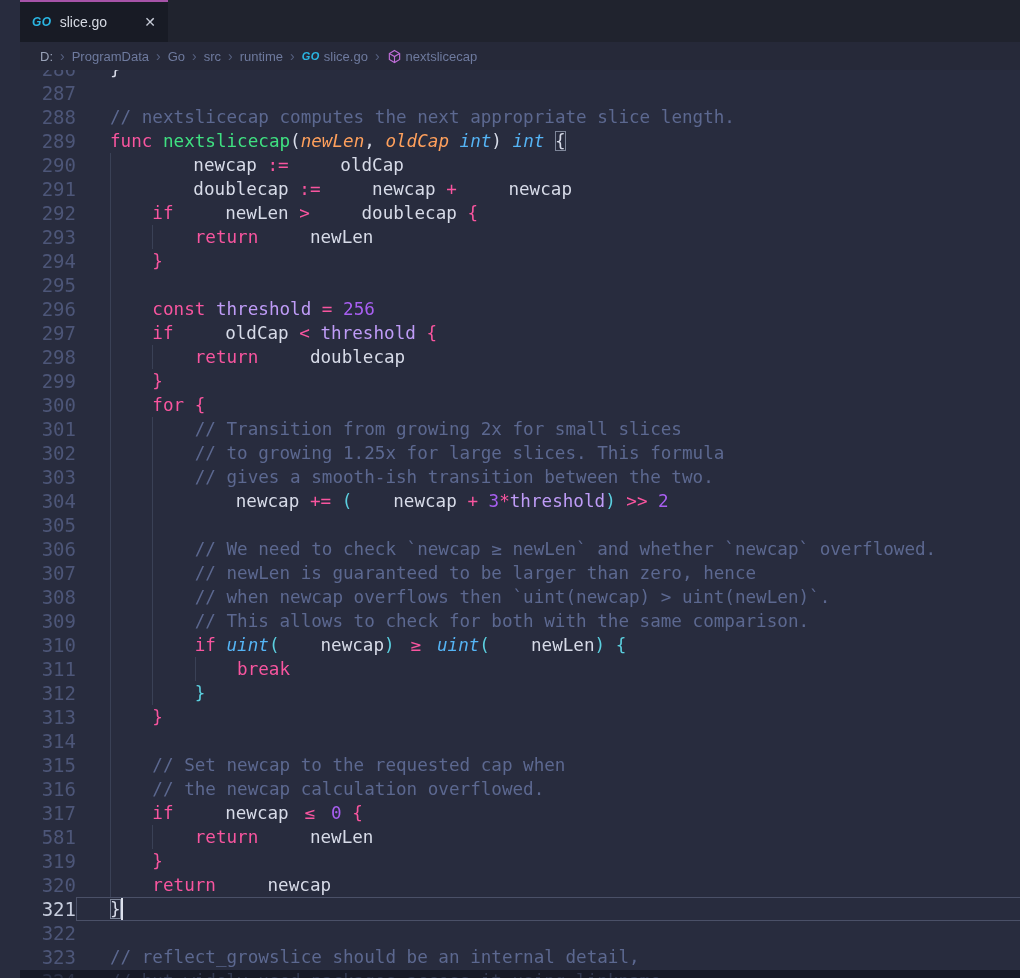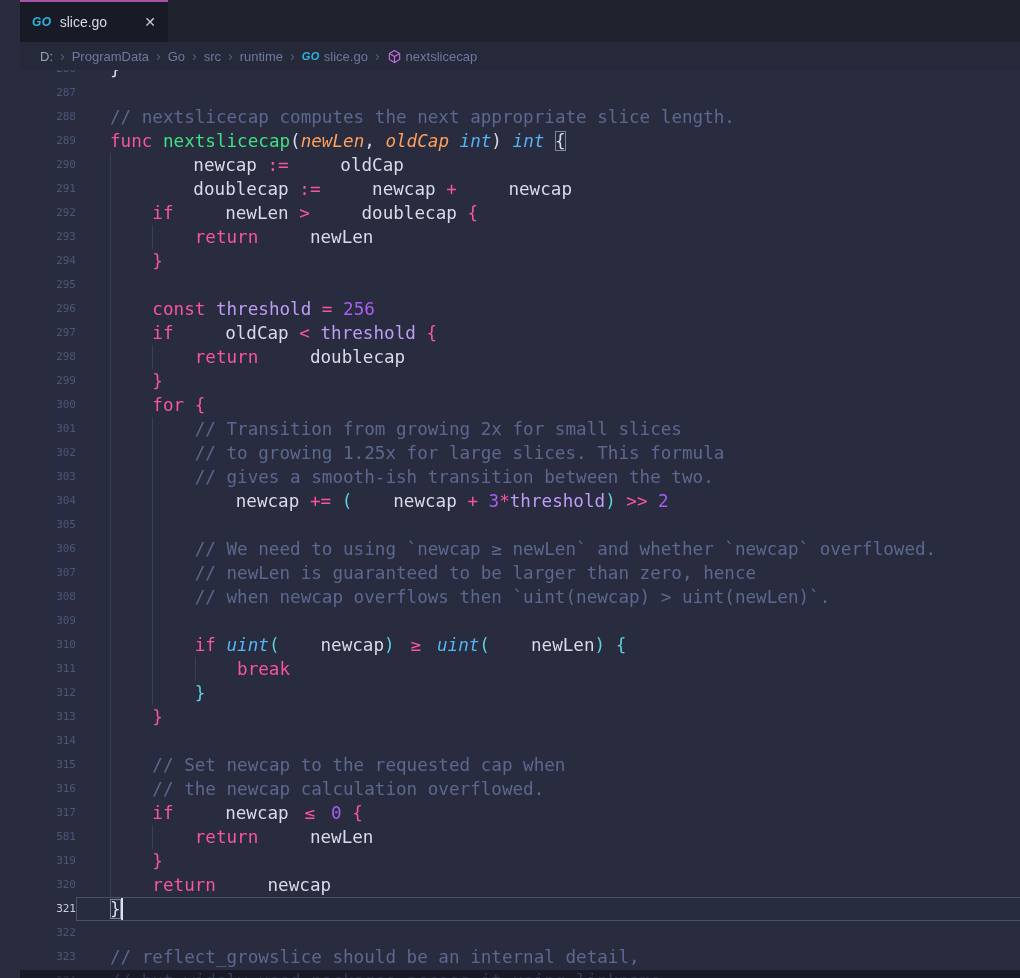--- a/index.html
+++ b/index.html
@@ -22,21 +22,21 @@
   .bc-item:first-child{color:#99a2b8;}
   .bc-sep{color:#566080;font-size:14px;line-height:1;}
   .bc-go{font-size:11px;}
   .bc-method svg{display:block;}
 
   
   .editor{position:relative;height:908px;background:#282c3e;overflow:hidden;}
   .lines{position:absolute;top:-13px;left:0;right:0;}
   .line{display:flex;height:24px;line-height:24px;white-space:pre;
         font-family:"DejaVu Sans Mono",monospace;font-size:17.6px;}
-  .ln{flex:none;width:56px;text-align:right;color:#4d5678;font-size:11px;cursor:pointer;}
+  .ln{flex:none;width:56px;text-align:right;color:#4d5678;font-size:19px;cursor:pointer;}
   .code{flex:1;padding-left:34px;position:relative;cursor:text;}
   .cur-line .ln{color:#c8cede;}
   .cur-line .code{box-shadow:inset 1px 0 0 #4a5067,inset 0 1px 0 #4a5067,inset 0 -1px 0 #4a5067;}
 
   .ind{display:inline-block;width:4ch;height:24px;vertical-align:top;
        box-shadow:inset 1px 0 0 #3a4156;}
   .cursor{display:inline-block;width:2px;height:22px;margin-top:1px;vertical-align:top;
           background:#dde1ec;}
   .lg{display:inline-block;width:2ch;text-align:center;}
 
@@ -123,24 +123,24 @@
         <div class="line"><span class="ln">296</span><span class="code"><span class="ind"></span><span class="kw">const</span><span class="txt"> </span><span class="cst">threshold</span><span class="txt"> </span><span class="kw">=</span><span class="txt"> </span><span class="num">256</span></span></div>
         <div class="line"><span class="ln">297</span><span class="code"><span class="ind"></span><span class="kw">if</span><span class="txt"> </span><span class="v">oldCap</span><span class="txt"> </span><span class="kw">&lt;</span><span class="txt"> </span><span class="cst">threshold</span><span class="txt"> </span><span class="b2">{</span></span></div>
         <div class="line"><span class="ln">298</span><span class="code"><span class="ind"></span><span class="ind"></span><span class="kw">return</span><span class="txt"> </span><span class="v">doublecap</span></span></div>
         <div class="line"><span class="ln">299</span><span class="code"><span class="ind"></span><span class="b2">}</span></span></div>
         <div class="line"><span class="ln">300</span><span class="code"><span class="ind"></span><span class="kw">for</span><span class="txt"> </span><span class="b2">{</span></span></div>
         <div class="line"><span class="ln">301</span><span class="code"><span class="ind"></span><span class="ind"></span><span class="cm">// Transition from growing 2x for small slices</span></span></div>
         <div class="line"><span class="ln">302</span><span class="code"><span class="ind"></span><span class="ind"></span><span class="cm">// to growing 1.25x for large slices. This formula</span></span></div>
         <div class="line"><span class="ln">303</span><span class="code"><span class="ind"></span><span class="ind"></span><span class="cm">// gives a smooth-ish transition between the two.</span></span></div>
         <div class="line"><span class="ln">304</span><span class="code"><span class="ind"></span><span class="ind"></span><span class="v">newcap</span><span class="txt"> </span><span class="kw">+=</span><span class="txt"> </span><span class="b3">(</span><span class="v">newcap</span><span class="txt"> </span><span class="kw">+</span><span class="txt"> </span><span class="num">3</span><span class="kw">*</span><span class="cst">threshold</span><span class="b3">)</span><span class="txt"> </span><span class="kw">&gt;&gt;</span><span class="txt"> </span><span class="num">2</span></span></div>
         <div class="line"><span class="ln">305</span><span class="code"><span class="ind"></span><span class="ind"></span></span></div>
-        <div class="line"><span class="ln">306</span><span class="code"><span class="ind"></span><span class="ind"></span><span class="cm">// We need to using `newcap ≥ newLen` and whether `newcap` overflowed.</span></span></div>
+        <div class="line"><span class="ln">306</span><span class="code"><span class="ind"></span><span class="ind"></span><span class="cm">// We need to check `newcap ≥ newLen` and whether `newcap` overflowed.</span></span></div>
         <div class="line"><span class="ln">307</span><span class="code"><span class="ind"></span><span class="ind"></span><span class="cm">// newLen is guaranteed to be larger than zero, hence</span></span></div>
         <div class="line"><span class="ln">308</span><span class="code"><span class="ind"></span><span class="ind"></span><span class="cm">// when newcap overflows then `uint(newcap) &gt; uint(newLen)`.</span></span></div>
-        <div class="line"><span class="ln">309</span><span class="code"><span class="ind"></span><span class="ind"></span></span></div>
+        <div class="line"><span class="ln">309</span><span class="code"><span class="ind"></span><span class="ind"></span><span class="cm">// This allows to check for both with the same comparison.</span></span></div>
         <div class="line"><span class="ln">310</span><span class="code"><span class="ind"></span><span class="ind"></span><span class="kw">if</span><span class="txt"> </span><span class="ty">uint</span><span class="b3">(</span><span class="v">newcap</span><span class="b3">)</span><span class="txt"> </span><span class="kw lg">≥</span><span class="txt"> </span><span class="ty">uint</span><span class="b3">(</span><span class="v">newLen</span><span class="b3">)</span><span class="txt"> </span><span class="b3">{</span></span></div>
         <div class="line"><span class="ln">311</span><span class="code"><span class="ind"></span><span class="ind"></span><span class="ind"></span><span class="kw">break</span></span></div>
         <div class="line"><span class="ln">312</span><span class="code"><span class="ind"></span><span class="ind"></span><span class="b3">}</span></span></div>
         <div class="line"><span class="ln">313</span><span class="code"><span class="ind"></span><span class="b2">}</span></span></div>
         <div class="line"><span class="ln">314</span><span class="code"><span class="ind"></span></span></div>
         <div class="line"><span class="ln">315</span><span class="code"><span class="ind"></span><span class="cm">// Set newcap to the requested cap when</span></span></div>
         <div class="line"><span class="ln">316</span><span class="code"><span class="ind"></span><span class="cm">// the newcap calculation overflowed.</span></span></div>
         <div class="line"><span class="ln">317</span><span class="code"><span class="ind"></span><span class="kw">if</span><span class="txt"> </span><span class="v">newcap</span><span class="txt"> </span><span class="kw lg">≤</span><span class="txt"> </span><span class="num">0</span><span class="txt"> </span><span class="b2">{</span></span></div>
         <div class="line"><span class="ln">581</span><span class="code"><span class="ind"></span><span class="ind"></span><span class="kw">return</span><span class="txt"> </span><span class="v">newLen</span></span></div>
         <div class="line"><span class="ln">319</span><span class="code"><span class="ind"></span><span class="b2">}</span></span></div>

